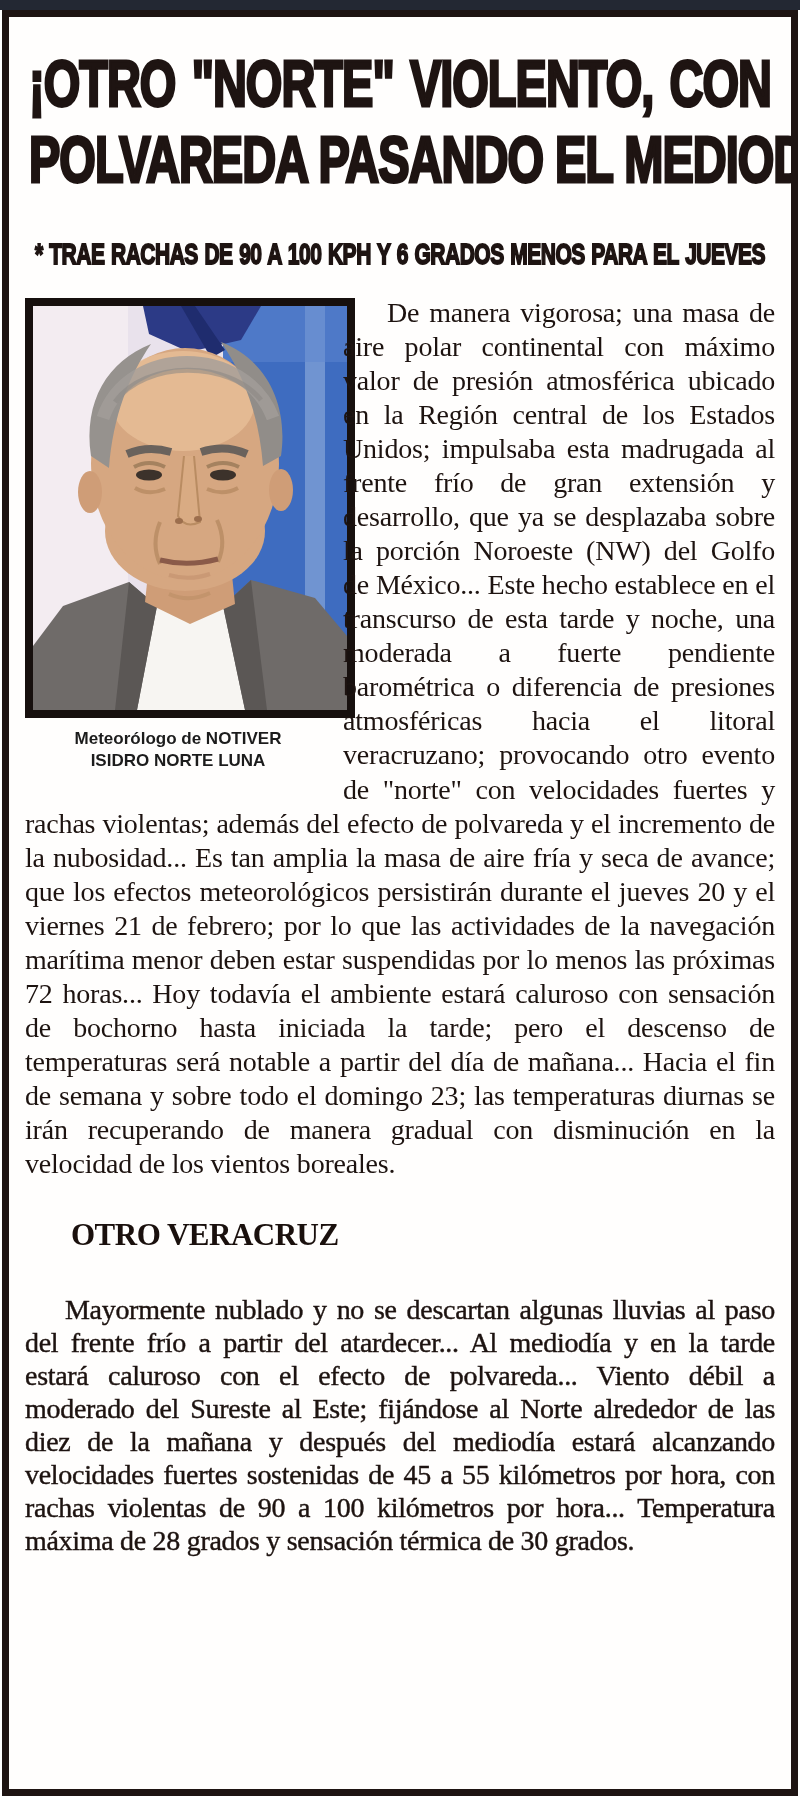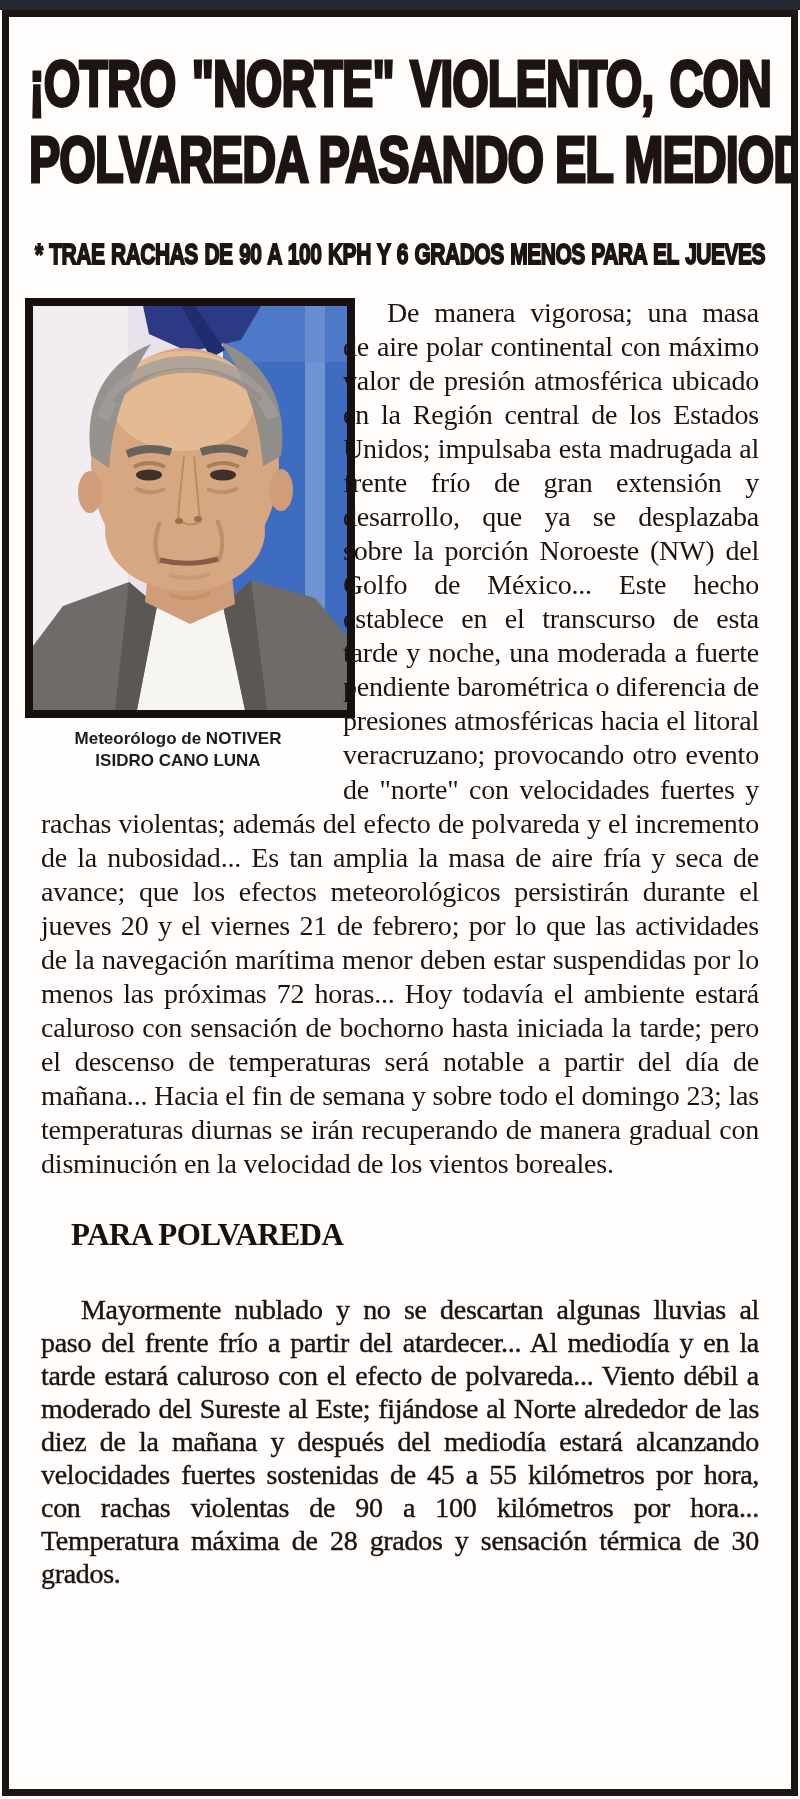--- a/index.html
+++ b/index.html
@@ -91,21 +91,21 @@
     margin: 10px 0 0 0;
     text-align: center;
     font-family: "Liberation Sans", sans-serif;
     font-weight: 700;
     font-size: 17px;
     line-height: 1.28;
     color: #1c1c1c;
   }
   .photo-caption span { display: block; }
   .body-text {
-    margin: 16px;
+    margin: 0;
     font-size: 28px;
     line-height: 1.215;
     text-align: justify;
     text-indent: 44px;
     letter-spacing: -0.2px;
     color: #1d1310;
   }
   .section-heading {
     clear: none;
     margin: 36px 0 40px 46px;
@@ -189,25 +189,25 @@
               <path d="M127,216 Q118,238 127,258" stroke="#bd9068" stroke-width="4" fill="none"></path>
               <path d="M184,214 Q194,236 185,256" stroke="#bd9068" stroke-width="4" fill="none"></path>
               <path d="M127,254 Q155,261 185,253" stroke="#8a5a49" stroke-width="5" fill="none"></path>
               <path d="M136,269 Q156,275 177,268" stroke="#c49370" stroke-width="4" fill="none" opacity="0.7"></path>
               <path d="M136,288 Q156,297 177,287" stroke="#bd9068" stroke-width="4" fill="none" opacity="0.7"></path>
             </g>
           </svg>
         </div>
         <figcaption class="photo-caption">
           <span>Meteorólogo de NOTIVER</span>
-          <span>ISIDRO CANO LUNA</span>
+          <span>ISIDRO NORTE LUNA</span>
         </figcaption>
       </figure>
 
       <p class="body-text">De manera vigorosa; una masa de aire polar continental con máximo valor de presión atmosférica ubicado en la Región central de los Estados Unidos; impulsaba esta madrugada al frente frío de gran extensión y desarrollo, que ya se desplazaba sobre la porción Noroeste (NW) del Golfo de México... Este hecho establece en el transcurso de esta tarde y noche, una moderada a fuerte pendiente barométrica o diferencia de presiones atmosféricas hacia el litoral veracruzano; provocando otro evento de "norte" con velocidades fuertes y rachas violentas; además del efecto de polvareda y el incremento de la nubosidad... Es tan amplia la masa de aire fría y seca de avance; que los efectos meteorológicos persistirán durante el jueves 20 y el viernes 21 de febrero; por lo que las actividades de la navegación marítima menor deben estar suspendidas por lo menos las próximas 72 horas... Hoy todavía el ambiente estará caluroso con sensación de bochorno hasta iniciada la tarde; pero el descenso de temperaturas será notable a partir del día de mañana... Hacia el fin de semana y sobre todo el domingo 23; las temperaturas diurnas se irán recuperando de manera gradual con disminución en la velocidad de los vientos boreales.</p>
 
-      <h2 class="section-heading">PARA POLVAREDA</h2>
+      <h2 class="section-heading">OTRO VERACRUZ</h2>
 
       <p class="body-text bold">Mayormente nublado y no se descartan algunas lluvias al paso del frente frío a partir del atardecer... Al mediodía y en la tarde estará caluroso con el efecto de polvareda... Viento débil a moderado del Sureste al Este; fijándose al Norte alrededor de las diez de la mañana y después del mediodía estará alcanzando velocidades fuertes sostenidas de 45 a 55 kilómetros por hora, con rachas violentas de 90 a 100 kilómetros por hora... Temperatura máxima de 28 grados y sensación térmica de 30 grados.</p>
 
     </div>
   </div>
 </div>
 
 </body></html>

